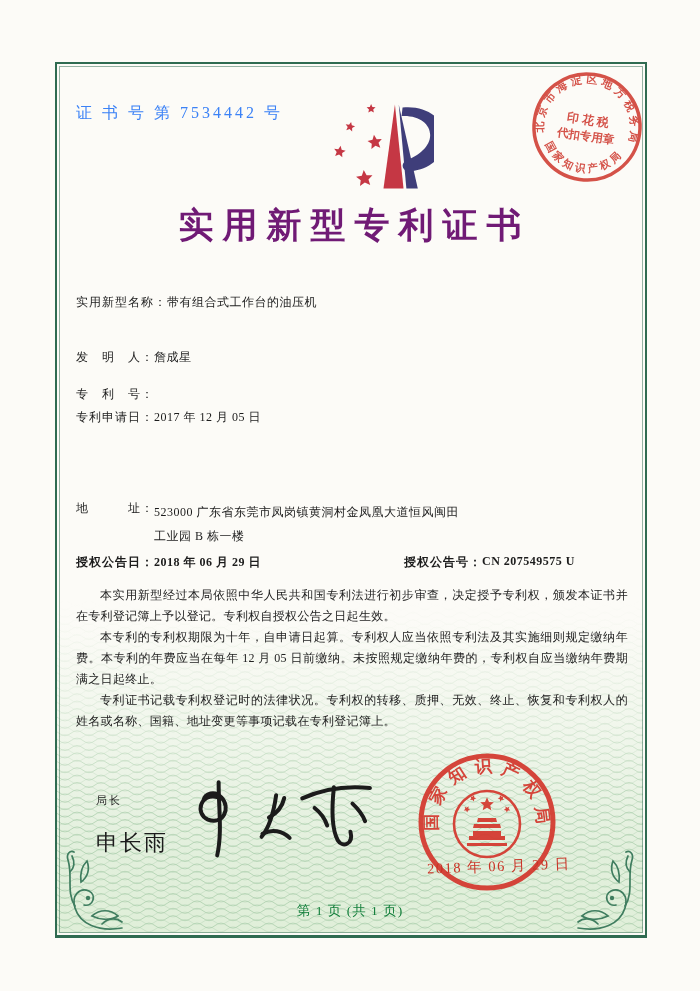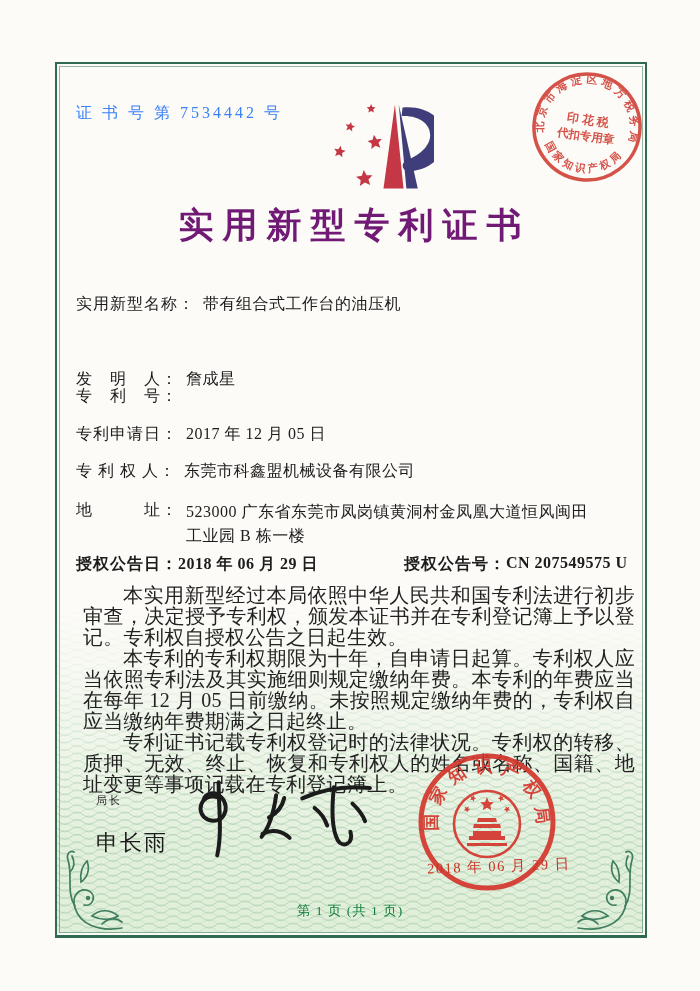--- a/index.html
+++ b/index.html
@@ -31,37 +31,37 @@
   .corner.left{left:58px;top:846px;}
   .corner.right{right:58px;top:846px;transform:scaleX(-1);}
   
   .cert-no{position:absolute;left:76px;top:103px;font-size:16px;letter-spacing:3px;color:#3b82f6;}
   .logo{position:absolute;left:272px;top:96px;width:162px;height:102px;}
   .title{
     position:absolute;left:0;top:202px;width:100%;text-align:center;
     font-size:35px;font-weight:bold;letter-spacing:9px;color:#701a75;text-indent:9px;
   }
   
-  .field{position:absolute;left:76px;font-size:16px;display:flex;white-space:pre;gap:8px;}
+  .field{position:absolute;left:76px;font-size:12px;display:flex;white-space:pre;}
   .field .lbl{letter-spacing:1px;}
   .field .val{letter-spacing:.5px;}
   .f-name{top:294px;}
-  .f-inventor{top:369px;text-align:right;}
+  .f-inventor{top:349px;text-align:right;}
   .f-patno{top:386px;}
-  .f-filing{top:424px;}
+  .f-filing{top:409px;}
   .f-patentee{top:461px;}
   .f-address{top:500px;}
   .f-address .val{white-space:normal;width:460px;line-height:24px;}
   .f-grant{top:554px;width:560px;font-weight:bold;}
   .f-grant .grp{display:flex;white-space:pre;}
   .f-grant .grp.right{position:absolute;left:328px;top:0;}
   
   .body-text{
     position:absolute;left:76px;top:585px;width:552px;
-    font-size:20px;line-height:21px;text-align:justify;color:#222;letter-spacing:.3px;margin-left:7px;
+    font-size:12px;line-height:21px;text-align:justify;color:#222;letter-spacing:.3px;
   }
   .body-text p{margin:0;text-indent:2em;}
   
   .director{position:absolute;left:96px;top:793px;font-size:11px;letter-spacing:2px;}
   .director-name{position:absolute;left:96px;top:828px;font-size:22px;letter-spacing:2px;}
   .signature{position:absolute;left:185px;top:775px;width:200px;height:90px;}
   
   .seal{position:absolute;left:413px;top:748px;width:148px;height:148px;opacity:.93;}
   .seal-date{
     position:absolute;left:427px;top:857px;font-size:14.5px;color:#c93326;
@@ -132,24 +132,20 @@
   <div class="field f-inventor">
     <span class="lbl">发　明　人：</span>
     <span class="val">詹成星</span>
   </div>
   <div class="field f-patno">
     <span class="lbl">专　利　号：</span>
   </div>
   <div class="field f-filing">
     <span class="lbl">专利申请日：</span>
     <span class="val">2017 年 12 月 05 日</span>
-  </div>
-  <div class="field f-patentee">
-    <span class="lbl">专 利 权 人：</span>
-    <span class="val">东莞市科鑫盟机械设备有限公司</span>
   </div>
   <div class="field f-address">
     <span class="lbl">地　　　址：</span>
     <span class="val"><span>523000 广东省东莞市凤岗镇黄洞村金凤凰大道恒风闽田</span><br>
       <span>工业园 B 栋一楼</span></span>
   </div>
   <div class="field f-grant">
     <span class="grp">
       <span class="lbl">授权公告日：</span>
       <span class="val">2018 年 06 月 29 日</span>

